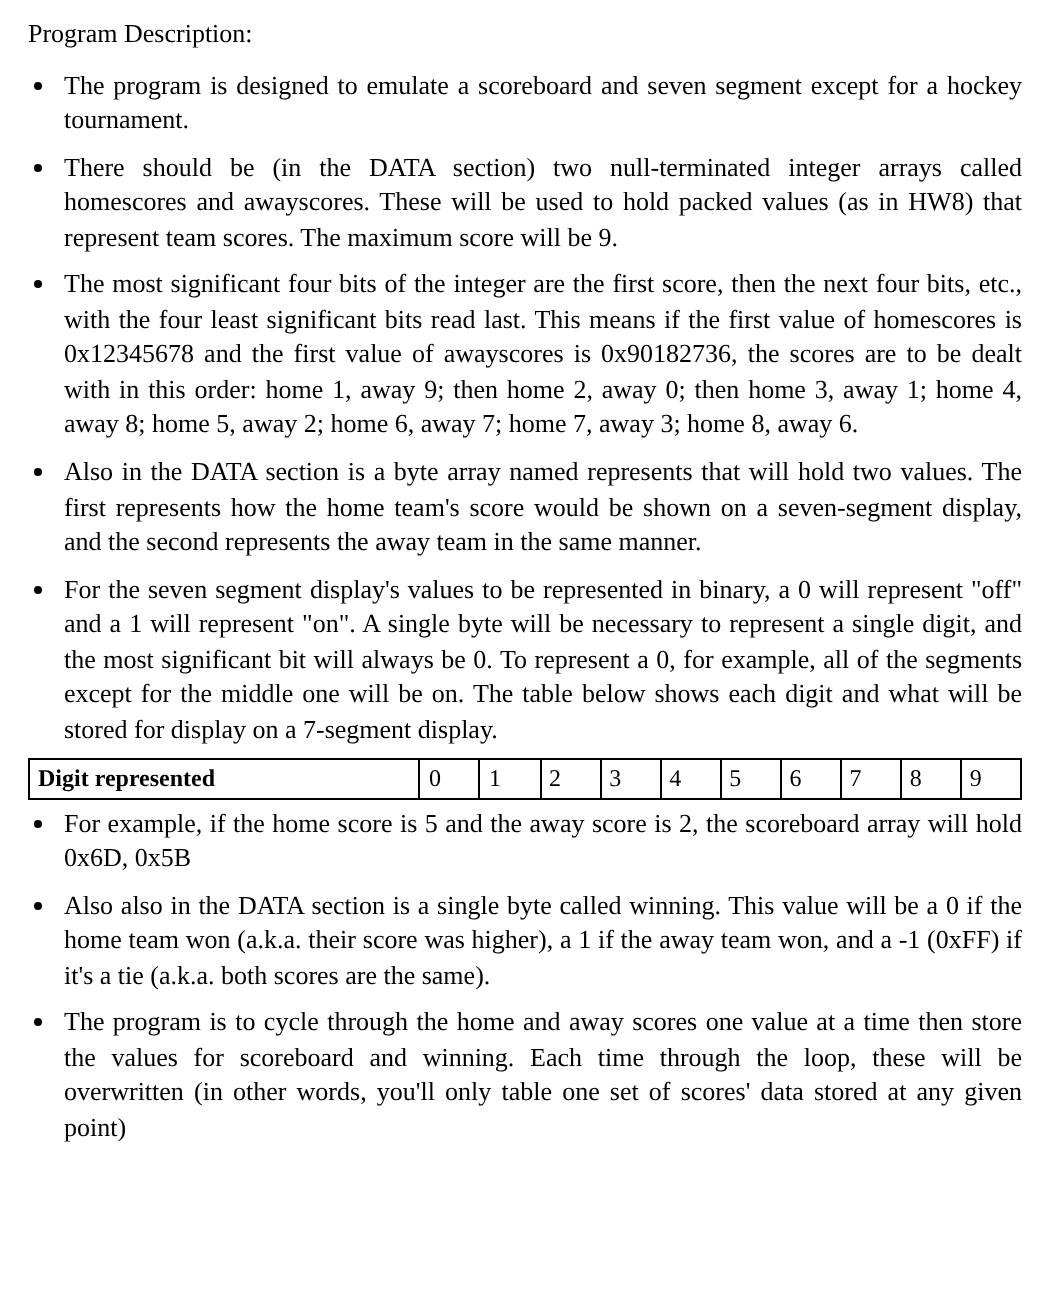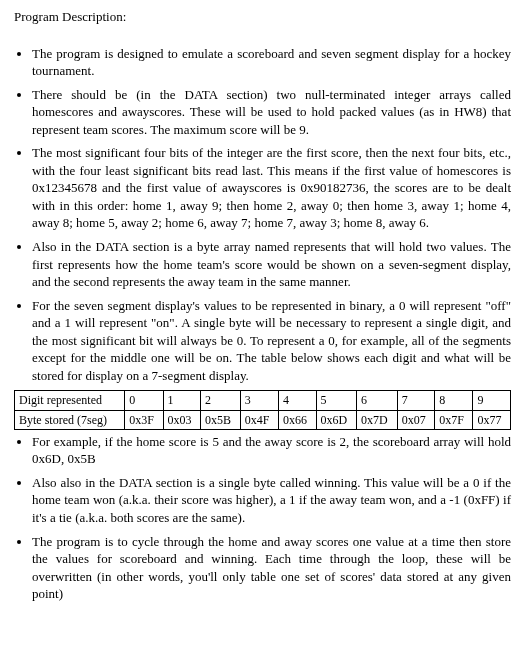--- a/index.html
+++ b/index.html
@@ -7,21 +7,21 @@
     font-size: 13px;
     color: #000;
     background: #fff;
     margin: 0;
     padding: 8px 14px;
     width: 525px;
     box-sizing: border-box;
     line-height: 1.35;
   }
   .heading {
-    margin-bottom: 19px;
+    margin-bottom: 8px;
   }
   ul.bullets {
     list-style: disc;
     margin: 0 0 0 18px;
     padding: 0;
   }
   ul.bullets > li {
     margin-bottom: 6px;
     text-align: justify;
   }
@@ -33,29 +33,30 @@
     font-size: 12px;
   }
   table.seg td, table.seg th {
     border: 1px solid #000;
     padding: 1px 4px;
     text-align: left;
     font-weight: normal;
   }
   table.seg td.label {
     white-space: nowrap;
+    font-weight: bold;
   }
 </style>
 </head>
 <body>
 
 <div class="heading">Program Description:</div>
 
 <ul class="bullets" id="list-a">
-    <li>The program is designed to emulate a scoreboard and seven segment display for a hockey tournament.</li>
+    <li>The program is designed to emulate a scoreboard and seven segment except for a hockey tournament.</li>
     <li>There should be (in the DATA section) two null-terminated integer arrays called <span class="ital">homescores</span> and <span class="ital">awayscores</span>.  These will be used to hold packed values (as in HW8) that represent team scores.  The maximum score will be 9.</li>
     <li>The most significant four bits of the integer are the first score, then the next four bits, etc., with the four least significant bits read last.  This means if the first value of homescores is 0x12345678 and the first value of awayscores is 0x90182736, the scores are to be dealt with in this order: home 1, away 9; then home 2, away 0; then home 3, away 1; home 4, away 8; home 5, away 2; home 6, away 7; home 7, away 3; home 8, away 6.</li>
     <li>Also in the DATA section is a byte array named <span class="ital">represents</span> that will hold two values.  The first represents how the home team's score would be shown on a seven-segment display, and the second represents the away team in the same manner.</li>
     <li>For the seven segment display's values to be represented in binary, a 0 will represent "off" and a 1 will represent "on".  A single byte will be necessary to represent a single digit, and the most significant bit will always be 0.  To represent a 0, for example, all of the segments except for the middle one will be on.  The table below shows each digit and what will be stored for display on a 7-segment display.</li>
   </ul>
 
 <table class="seg">
   <tbody>
       <tr>
     <td class="label">Digit represented</td>
@@ -63,33 +64,20 @@
     <td>1</td>
     <td>2</td>
     <td>3</td>
     <td>4</td>
     <td>5</td>
     <td>6</td>
     <td>7</td>
     <td>8</td>
     <td>9</td>
   </tr>
-  <tr>
-    <td class="label">Byte stored (7seg)</td>
-    <td>0x3F</td>
-    <td>0x03</td>
-    <td>0x5B</td>
-    <td>0x4F</td>
-    <td>0x66</td>
-    <td>0x6D</td>
-    <td>0x7D</td>
-    <td>0x07</td>
-    <td>0x7F</td>
-    <td>0x77</td>
-  </tr>
 </tbody>
   </table>
 
 <ul class="bullets" id="list-b">
     <li>For example, if the home score is 5 and the away score is 2, the scoreboard array will hold 0x6D, 0x5B</li>
     <li>Also also in the DATA section is a single byte called <span class="ital">winning</span>.  This value will be a 0 if the home team won (a.k.a. their score was higher), a 1 if the away team won, and a -1 (0xFF) if it's a tie (a.k.a. both scores are the same).</li>
     <li>The program is to cycle through the home and away scores one value at a time then store the values for scoreboard and winning.  Each time through the loop, these will be overwritten (in other words, you'll only table one set of scores' data stored at any given point)</li>
   </ul>
 
 </body></html>

